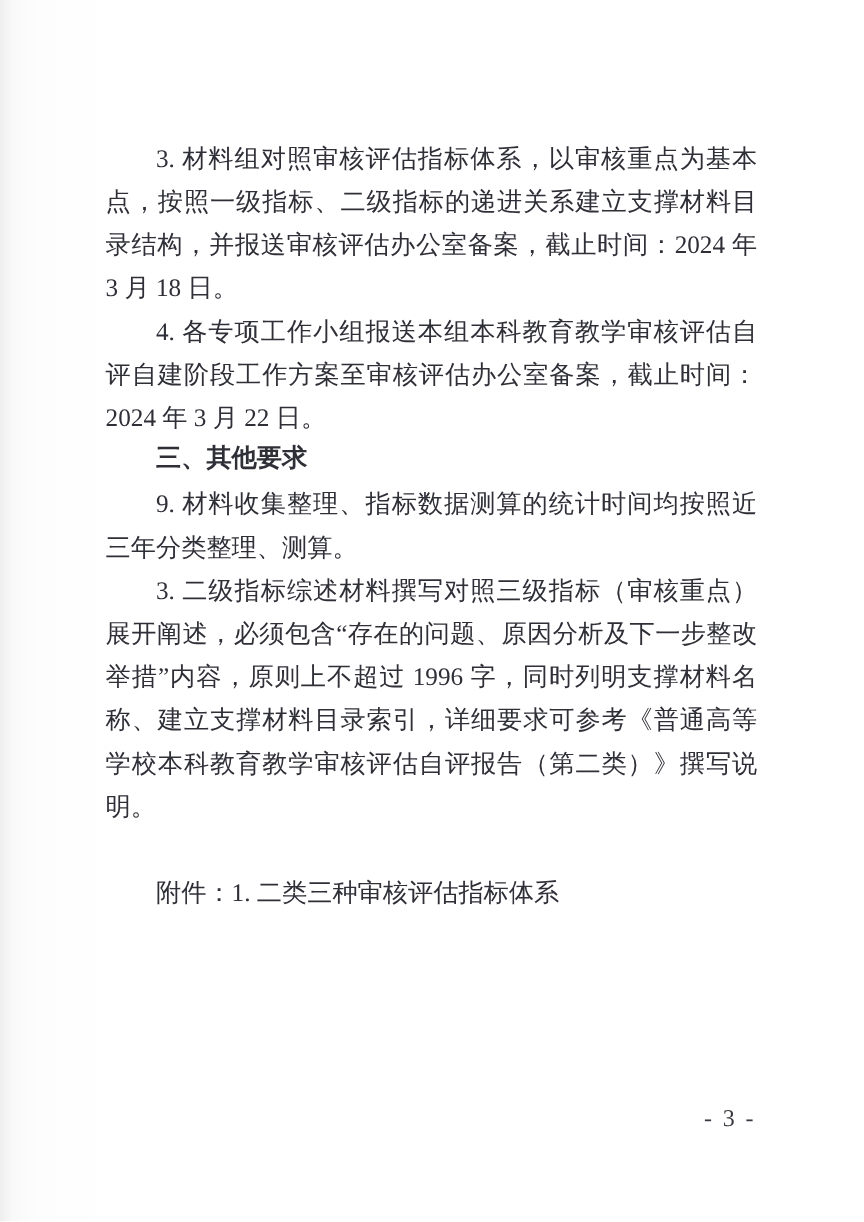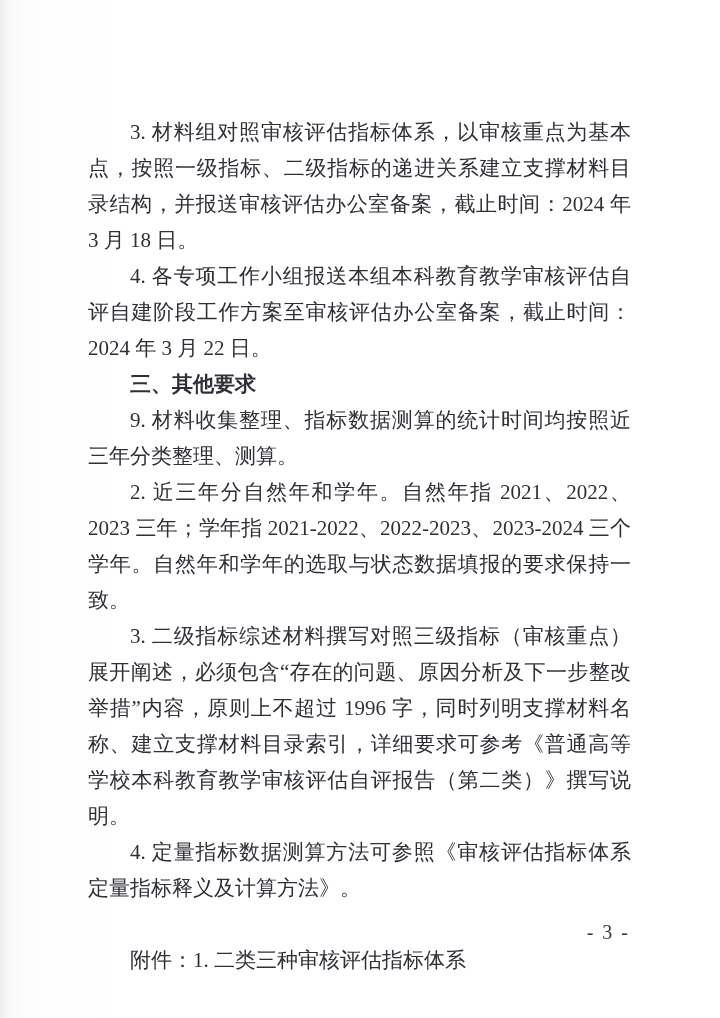--- a/index.html
+++ b/index.html
@@ -25,21 +25,21 @@
     line-height: 36px;
     text-align: justify;
   }
   .content p {
     margin: 0;
     padding: 0;
     text-indent: 2em;
   }
   .content p.heading {
     font-weight: bold;
-    font-family: Liberation Serif, serif;
+    font-family: Liberation Mono, monospace;
   }
   .content p.attachment {
     margin-top: 36px;
   }
   .page-number {
     position: absolute;
     top: 920px;
     right: 90px;
     font-size: 20px;
     line-height: 24px;
@@ -49,19 +49,17 @@
 </style>
 </head>
 <body>
 
 <div class="page">
   <div class="content">
     <p class="body">3. 材料组对照审核评估指标体系，以审核重点为基本点，按照一级指标、二级指标的递进关系建立支撑材料目录结构，并报送审核评估办公室备案，截止时间：2024 年 3 月 18 日。</p>
     <p class="body">4. 各专项工作小组报送本组本科教育教学审核评估自评自建阶段工作方案至审核评估办公室备案，截止时间：2024 年 3 月 22 日。</p>
     <p class="heading">三、其他要求</p>
     <p class="body">9. 材料收集整理、指标数据测算的统计时间均按照近三年分类整理、测算。</p>
-    <p class="body">2. 近三年分自然年和学年。自然年指 2021、2022、2023 三年；学年指 2021-2022、2022-2023、2023-2024 三个学年。自然年和学年的选取与状态数据填报的要求保持一致。</p>
     <p class="body">3. 二级指标综述材料撰写对照三级指标（审核重点）展开阐述，必须包含“存在的问题、原因分析及下一步整改举措”内容，原则上不超过 1996 字，同时列明支撑材料名称、建立支撑材料目录索引，详细要求可参考《普通高等学校本科教育教学审核评估自评报告（第二类）》撰写说明。</p>
-    <p class="body">4. 定量指标数据测算方法可参照《审核评估指标体系定量指标释义及计算方法》。</p>
     <p class="attachment">附件：1. 二类三种审核评估指标体系</p>
   </div>
   <div class="page-number">- 3 -</div>
 </div>
 
 </body></html>

